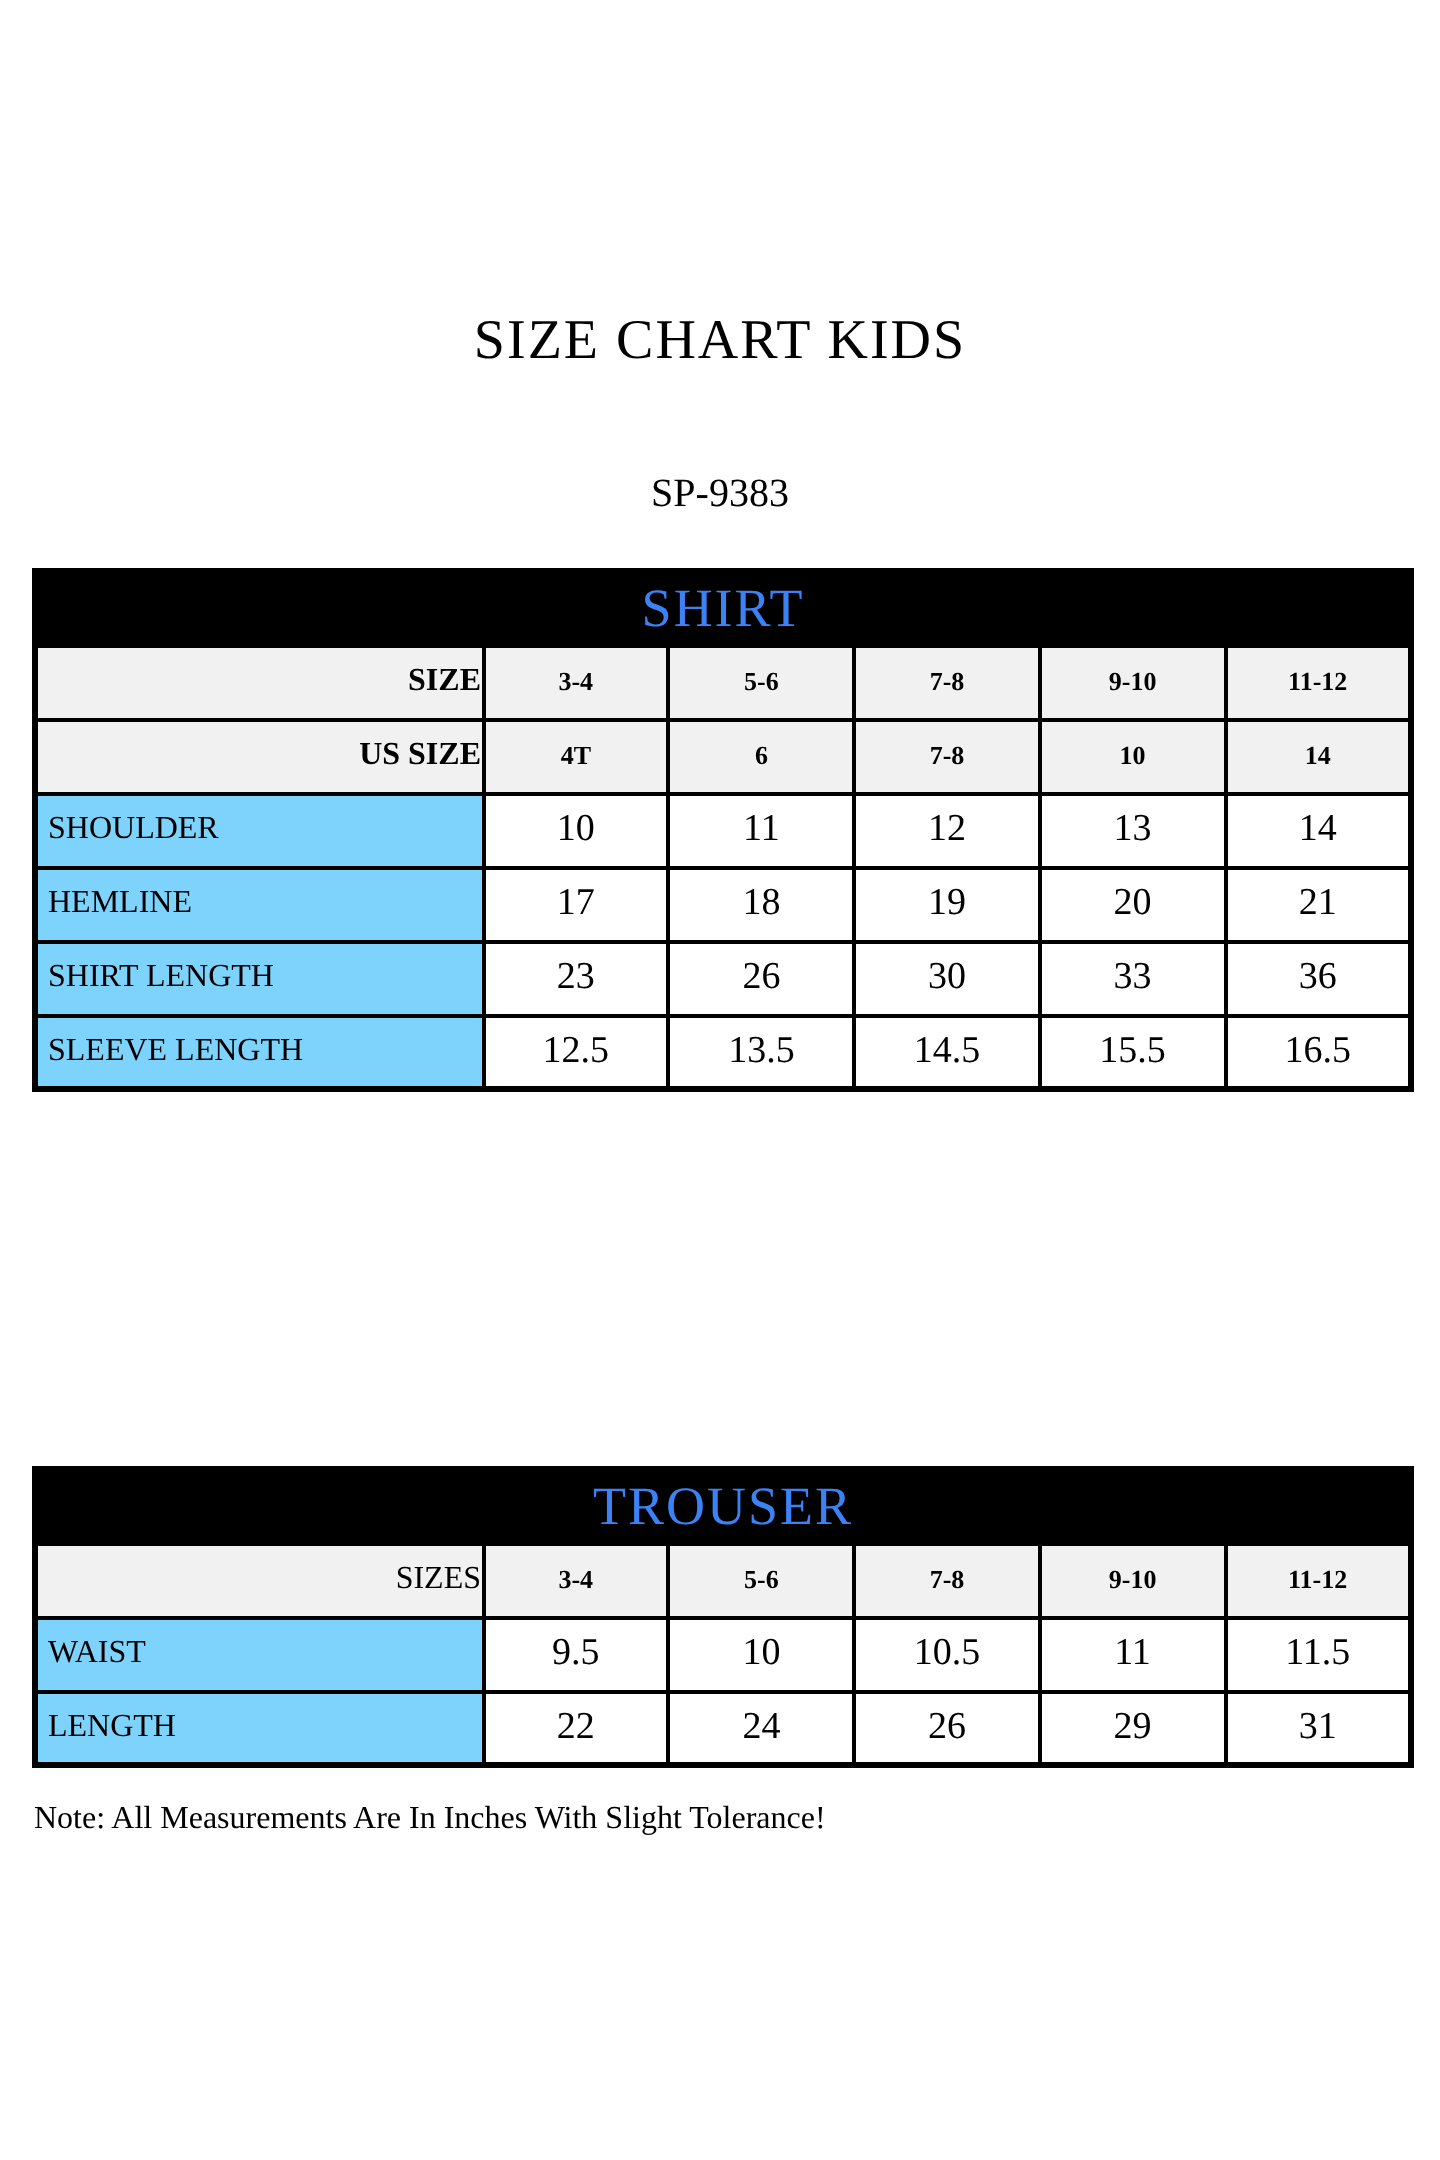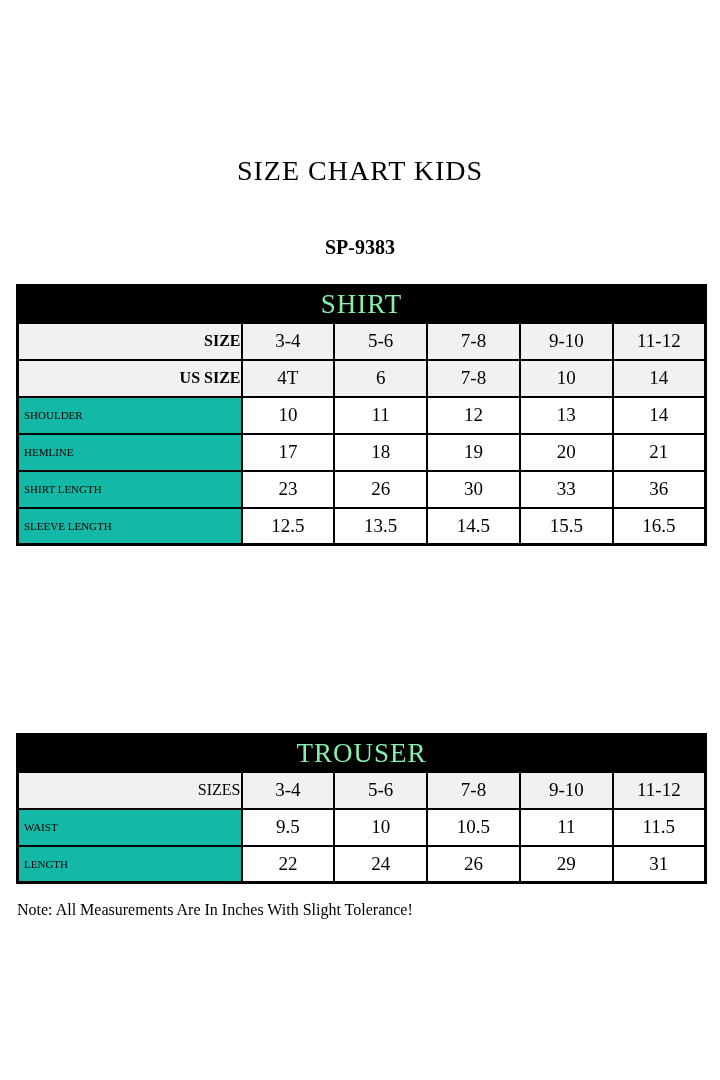--- a/index.html
+++ b/index.html
@@ -32,37 +32,37 @@
     font-size: 18px;
     font-weight: 400;
   }
   .article-number {
     position: absolute;
     top: 236px;
     left: 0;
     width: 100%;
     text-align: center;
     font-size: 20px;
-    font-weight: 700;
+    font-weight: 400;
   }
   .size-table {
     position: absolute;
     left: 16px;
     width: 688px;
     border-collapse: collapse;
     table-layout: fixed;
     border: 3px solid #000000;
   }
   .size-table.shirt { top: 284px; }
   .size-table.trouser { top: 733px; }
   .size-table col.label-col { width: 224px; }
   .size-table col.data-col { width: 92.8px; }
   .table-title-row td {
     background: #000000;
-    color: #86efac;
+    color: #3b82f6;
     text-align: center;
     font-size: 27px;
     font-weight: 400;
     letter-spacing: 1px;
     height: 38px;
     border: 2px solid #000000;
     padding: 0;
   }
   .size-table td {
     border: 2px solid #000000;
@@ -71,29 +71,29 @@
     overflow: hidden;
   }
   tr.size-row td { background: #f1f1f1; }
   tr.size-row td.label-cell {
     font-weight: 700;
     font-size: 16px;
     text-align: right;
     padding-left: 5px;
   }
   tr.size-row td.value-cell {
-    font-weight: 400;
-    font-size: 19px;
+    font-weight: 700;
+    font-size: 13px;
     text-align: center;
   }
   tr.size-row.plain-label td.label-cell { font-weight: 400; }
   tr.measure-row td.label-cell {
-    background: #14b8a6;
-    font-weight: 400;
-    font-size: 11px;
+    background: #7dd3fc;
+    font-weight: 400;
+    font-size: 16px;
     text-align: left;
     padding-left: 5px;
   }
   tr.measure-row td.value-cell {
     background: #ffffff;
     font-weight: 400;
     font-size: 19px;
     text-align: center;
   }
   .note {

